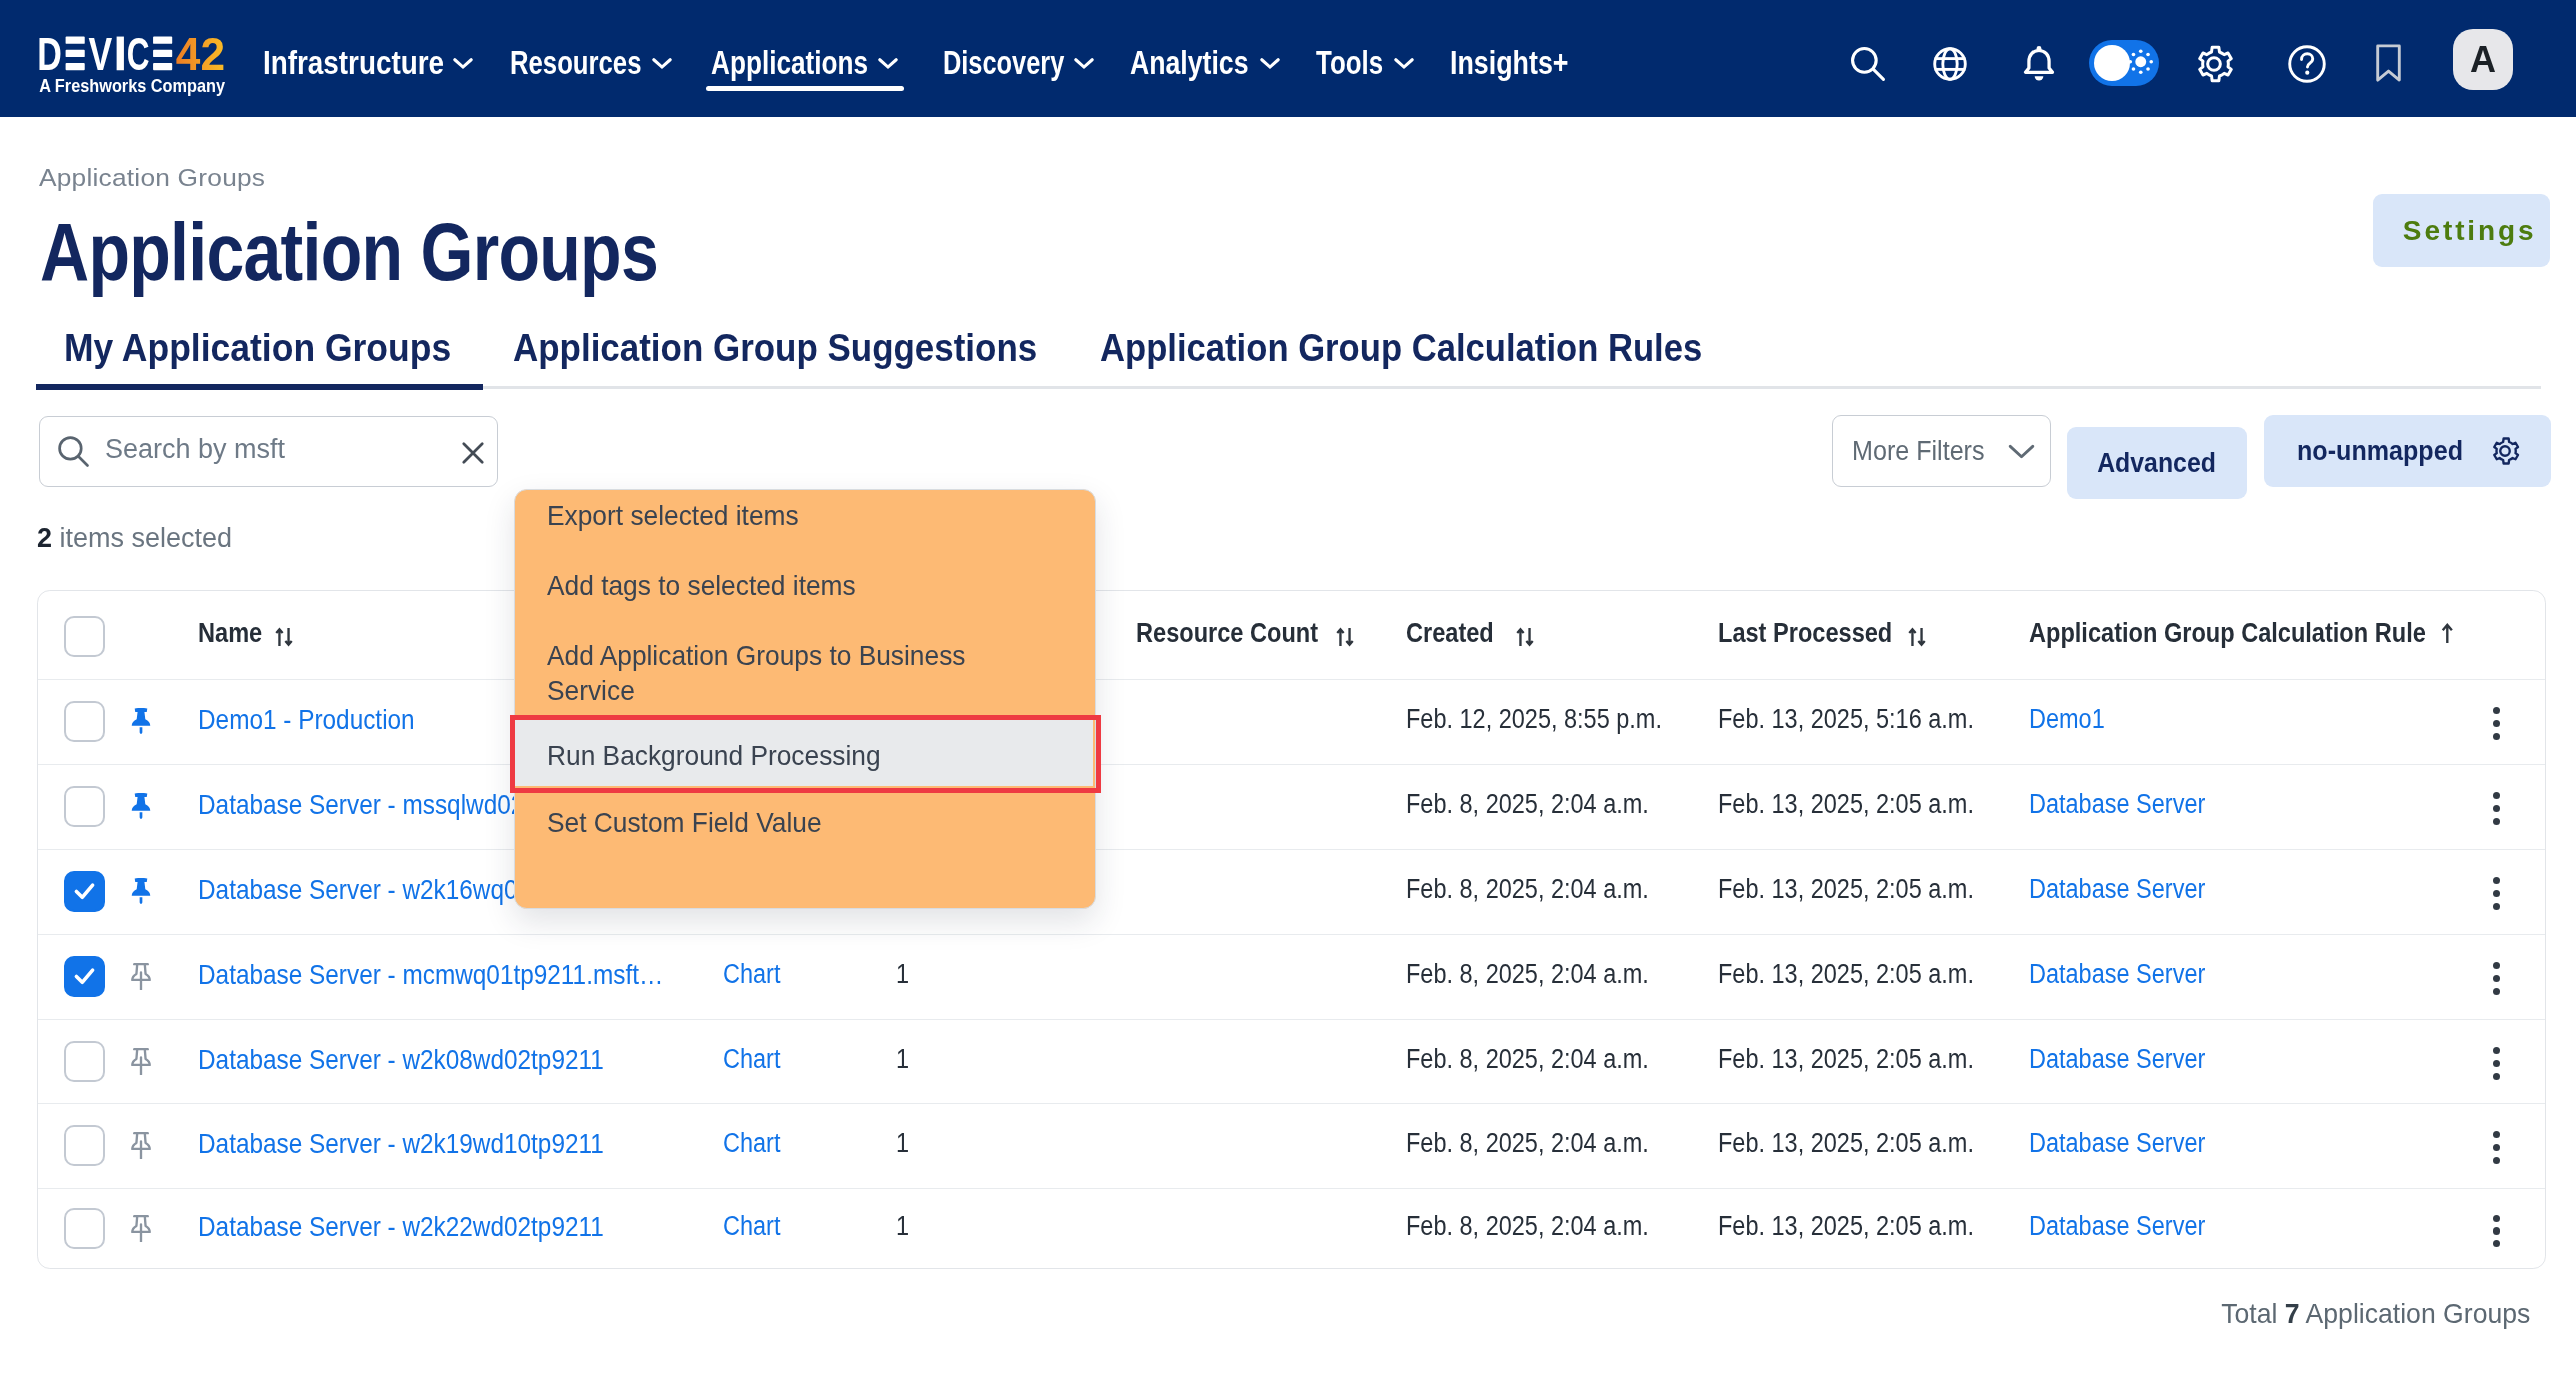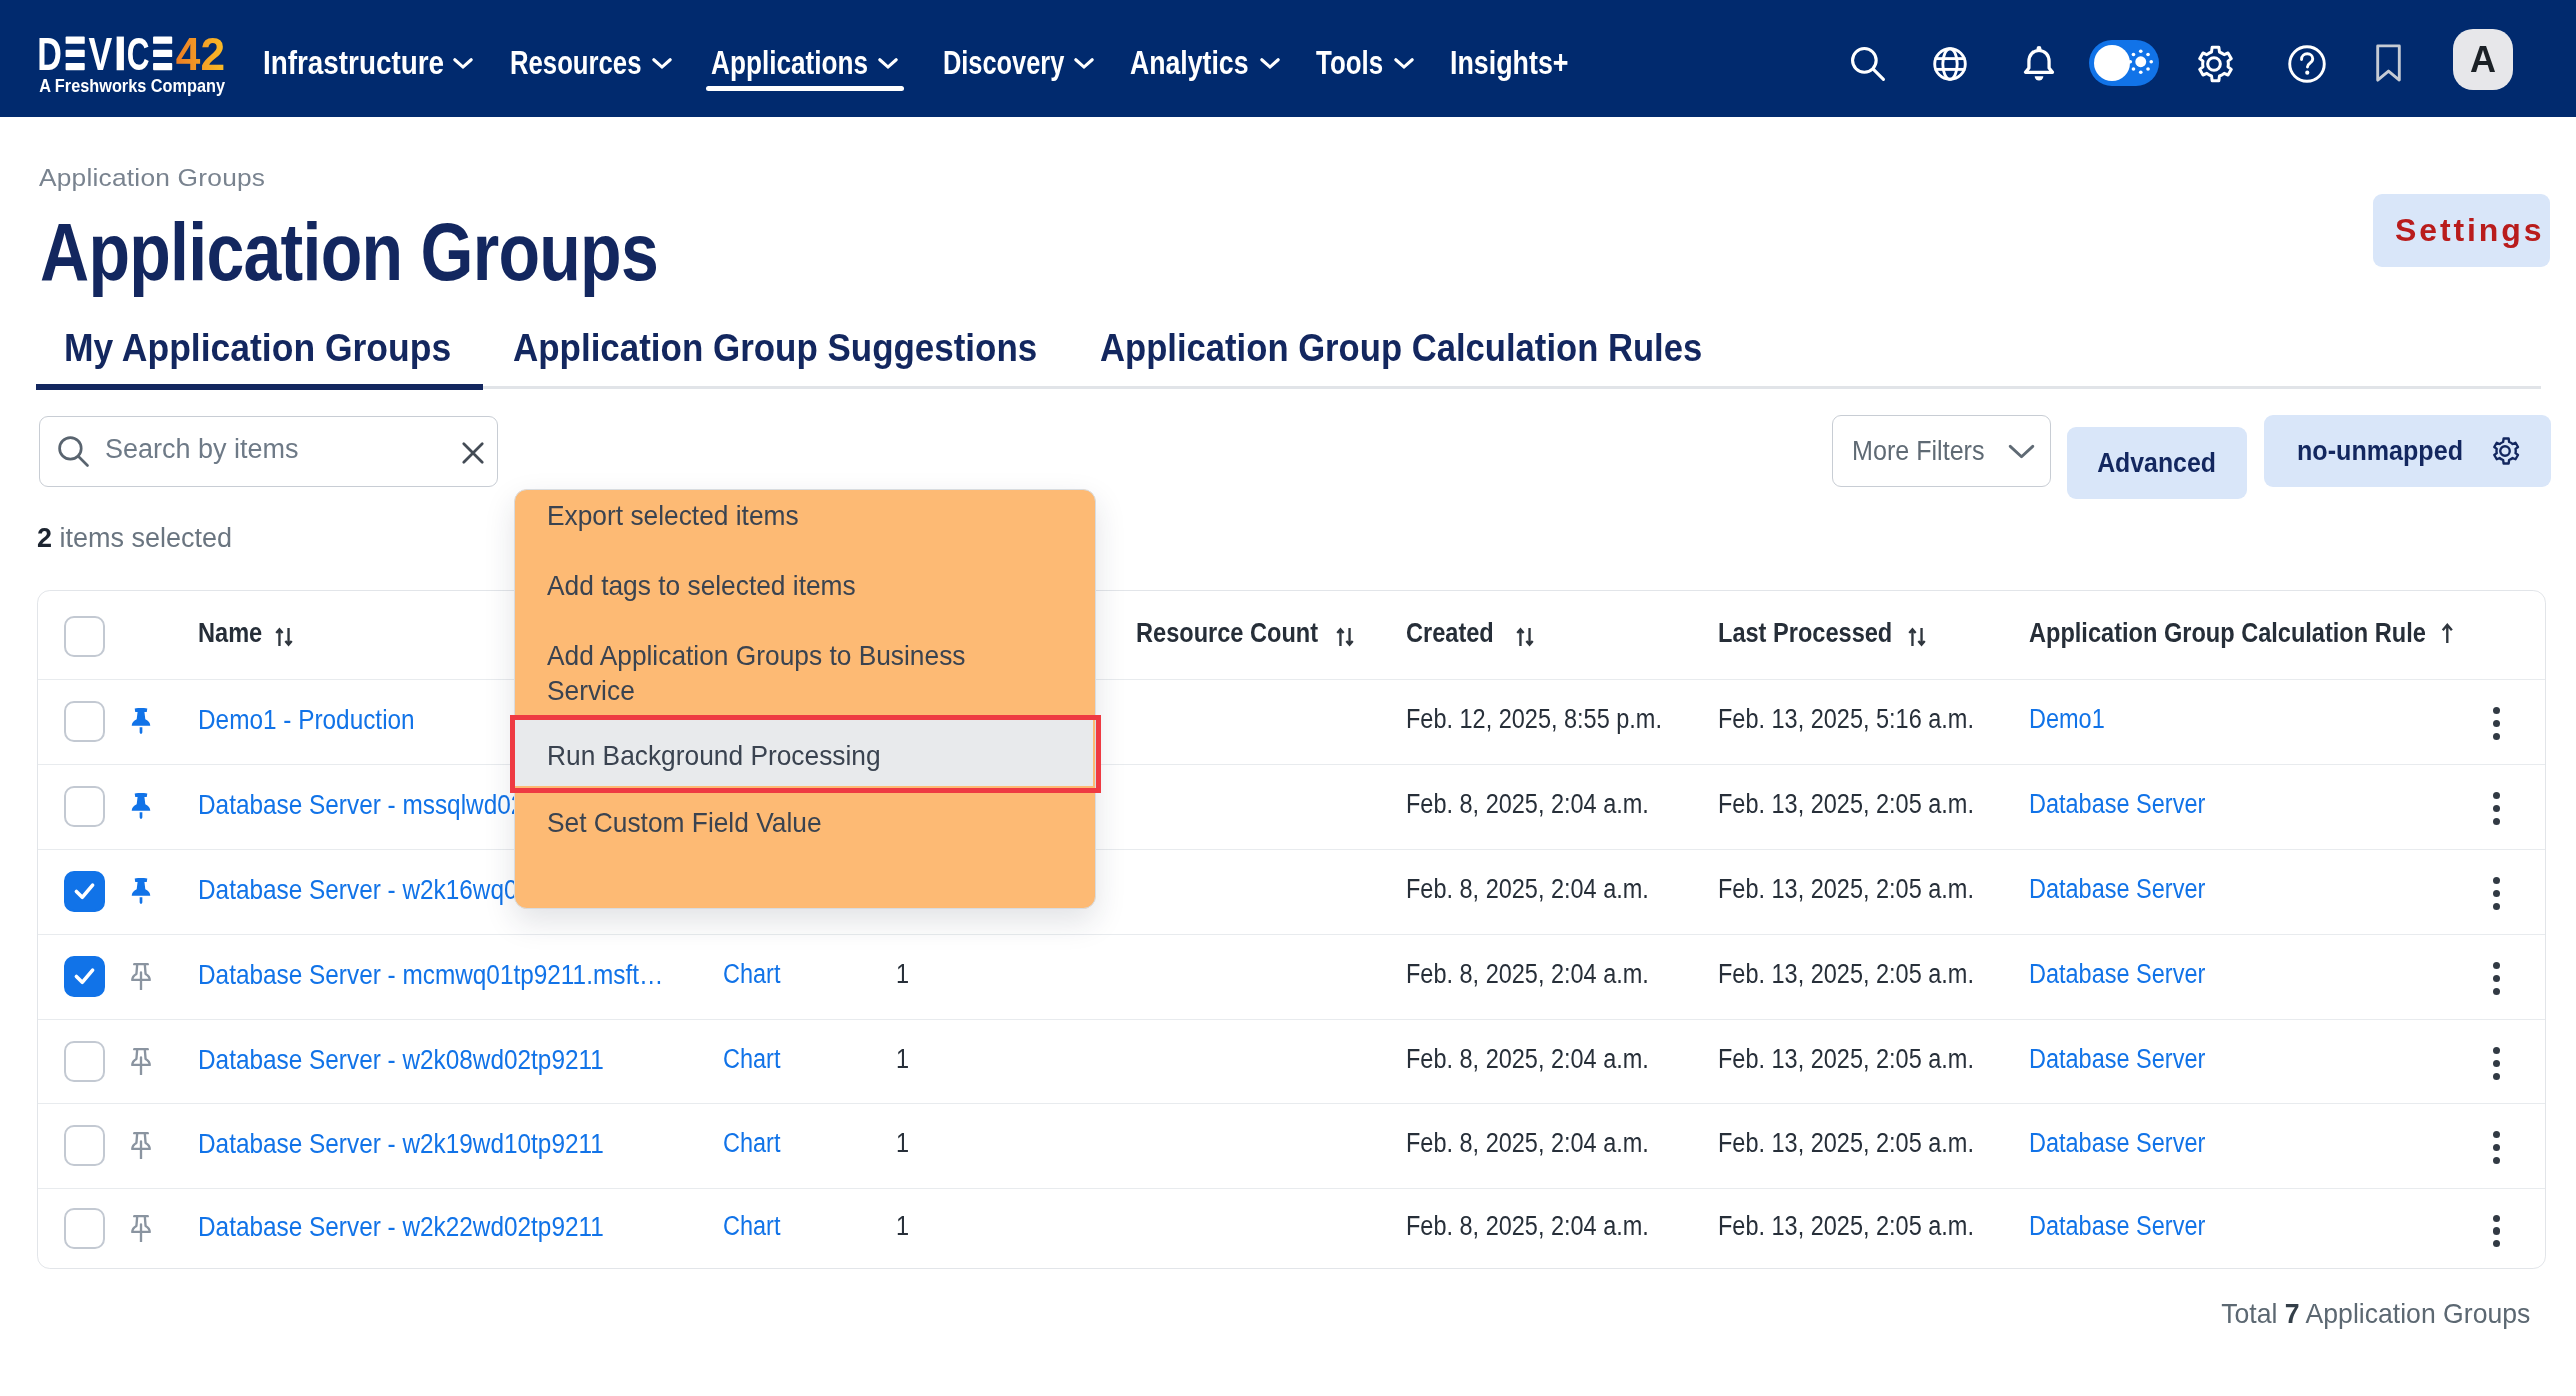--- a/index.html
+++ b/index.html
@@ -11,21 +11,21 @@
 #nav { position:absolute; left:0; top:0; width:2576px; height:117px; background:#012a6e; }
 .navitem { position:absolute; top:44px; transform-origin:0 50%; color:#fff; font-size:34px; font-weight:bold; line-height:36px; white-space:nowrap; letter-spacing:0px; }
 .chev { position:absolute; top:57px; }
 #appunderline { position:absolute; left:706px; top:86px; width:198px; height:4.6px; background:#fff; border-radius:2.7px; }
 .navicon { position:absolute; top:0; }
 
 
 #breadcrumb { position:absolute; left:39px; top:164px; font-size:24.6px; color:#79838f; letter-spacing:0.2px; transform:scaleX(1.07); transform-origin:0 50%; }
 #h1 { position:absolute; left:40px; top:205px; font-size:82px; font-weight:bold; color:#13275f; letter-spacing:-0.9px; white-space:nowrap; transform:scaleX(0.83); transform-origin:0 50%; }
 .btn-primary { position:absolute; left:2022px; top:194px; width:335px; height:76px; background:#1270e8; border-radius:9px; color:#fff; font-size:28px; font-weight:bold; display:flex; align-items:center; justify-content:center; }
-.btn-settings { position:absolute; left:2373px; top:194px; width:177px; height:73px; background:#d9e6f9; border-radius:9px; color:#b91c1c; font-size:32px; font-weight:bold; display:flex; align-items:center; justify-content:center; }
+.btn-settings { position:absolute; left:2373px; top:194px; width:177px; height:73px; background:#d9e6f9; border-radius:9px; color:#4d7c0f; font-size:28px; font-weight:bold; display:flex; align-items:center; justify-content:center; }
 
 
 .tab { position:absolute; top:325px; transform-origin:0 50%; font-size:39px; font-weight:bold; color:#13275f; white-space:nowrap; line-height:46px; }
 #tabline-gray { position:absolute; left:36px; top:386px; width:2505px; height:2.7px; background:#e1e4e8; }
 #tabline-navy { position:absolute; left:36px; top:384px; width:447px; height:5.5px; background:#13275f; }
 
 
 #searchbox { position:absolute; left:39px; top:416px; width:459px; height:71px; border:1.8px solid #c8cdd4; border-radius:9px; background:#fff; }
 #searchbox .ph { position:absolute; left:65px; top:17.3px; font-size:27px; color:#6e7a87; }
 #actionsbtn { position:absolute; left:513px; top:415px; width:221px; height:72px; border:2.7px solid #1f63da; border-radius:11px; background:#fff; box-shadow:0 0 0 5.5px rgba(130,170,240,0.40); }
@@ -169,21 +169,21 @@
   <span class="tab" style="left:513px;transform:scaleX(0.896);">Application Group Suggestions</span>
   <span class="tab" style="left:1100px;transform:scaleX(0.888);">Application Group Calculation Rules</span>
   <div id="tabline-gray"></div>
   <div id="tabline-navy"></div>
 
   <div id="searchbox">
     <svg class="abs" style="left:15.5px;top:17.3px;" width="36" height="36" viewBox="0 0 40 40">
         <circle cx="16" cy="16" r="12" fill="none" stroke="#59646f" stroke-width="3"></circle>
         <line x1="25" y1="25" x2="35" y2="35" stroke="#59646f" stroke-width="3" stroke-linecap="round"></line>
       </svg>
-    <span class="ph">Search by items</span>
+    <span class="ph">Search by msft</span>
     <svg class="abs" style="left:421px;top:24px;" width="24" height="24" viewBox="0 0 26 26">
         <path d="M3 3 L23 23 M23 3 L3 23" stroke="#444c56" stroke-width="3" stroke-linecap="round"></path>
       </svg>
   </div>
   <div id="morefilters">
     <span class="txt">More Filters</span>
     <svg class="abs" style="left:175px;top:28px;" width="27" height="16.4" viewBox="0 0 30 18">
         <path d="M2.5 2.5 L15 14 L27.5 2.5" fill="none" stroke="#5f6a74" stroke-width="3.2" stroke-linecap="round" stroke-linejoin="round"></path>
       </svg>
   </div>

